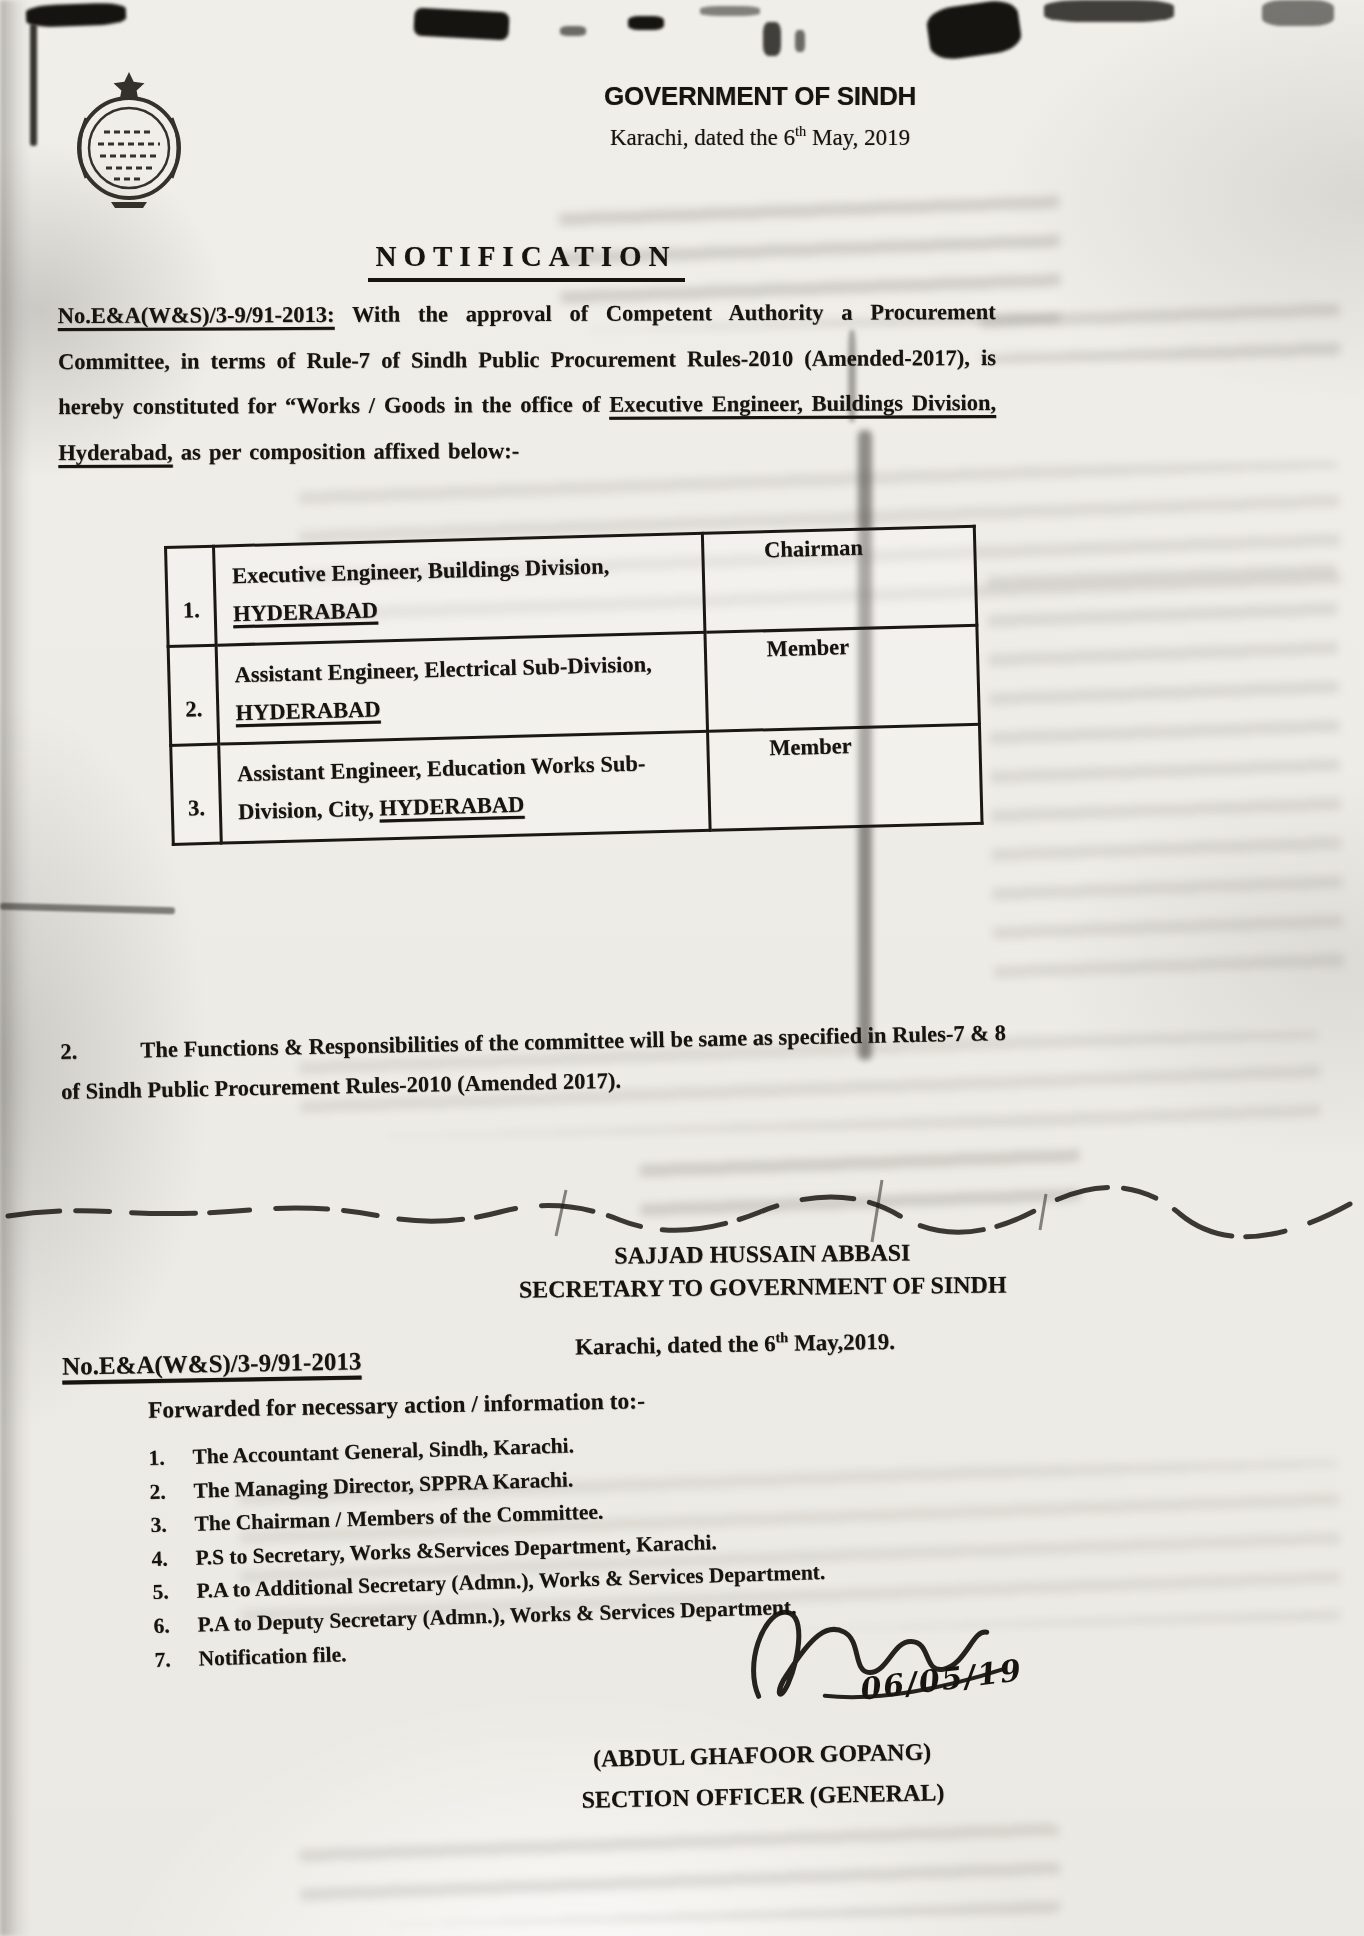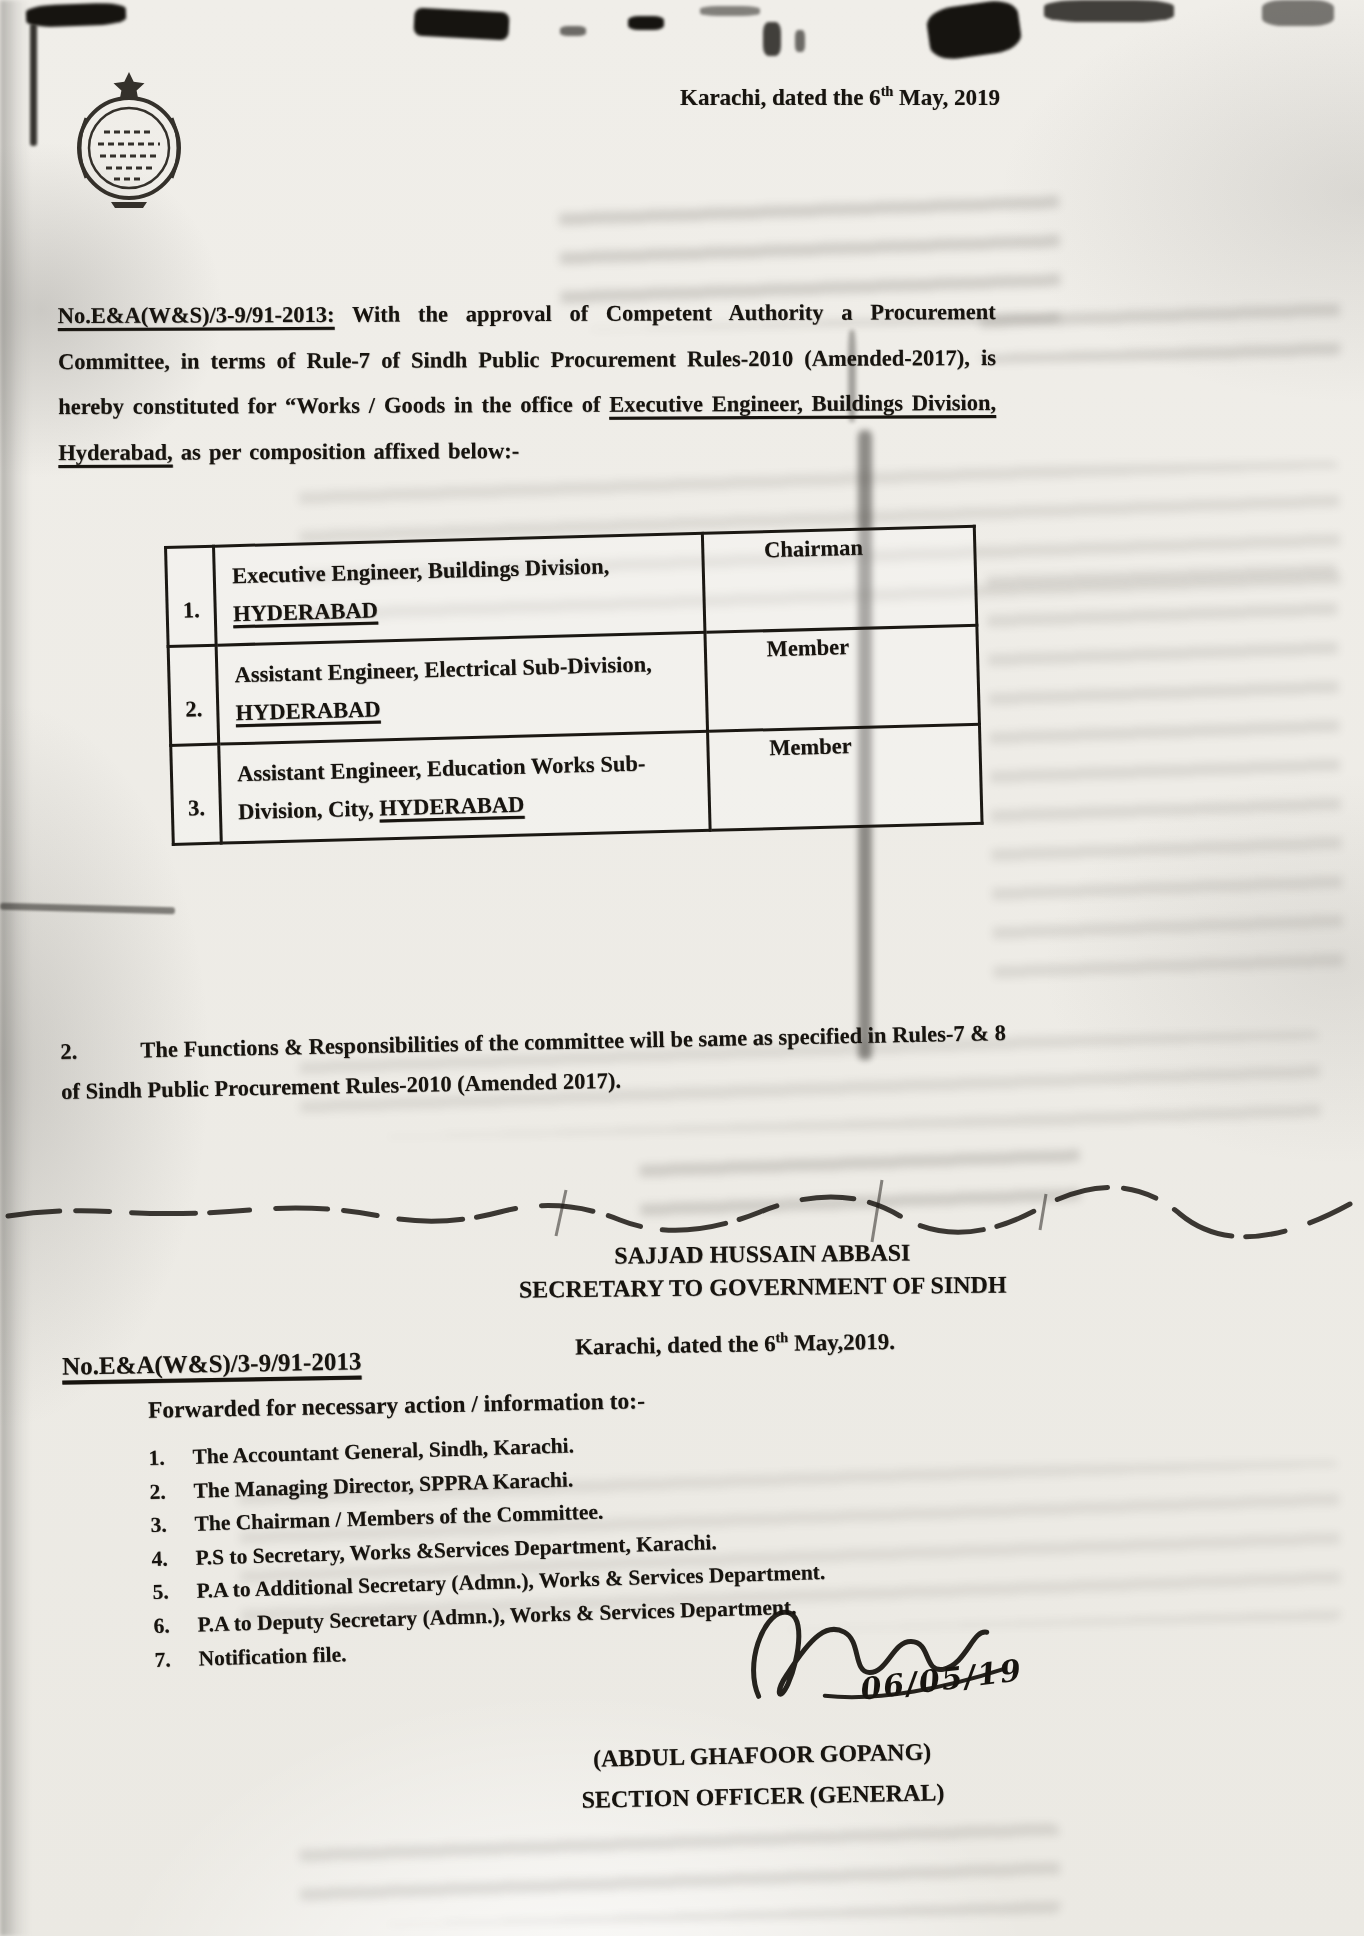--- a/index.html
+++ b/index.html
@@ -23,21 +23,21 @@
   .ghost  { position:absolute; filter:blur(4px); opacity:.16; border-radius:8px;
             background:repeating-linear-gradient(179deg, transparent 0 13px, rgba(70,66,60,.9) 13px 25px, transparent 25px 39px);
             transform:rotate(-1deg); }
   .edge-shade { left:0; top:0; width:30px; height:100%;
             background:linear-gradient(90deg, rgba(90,88,84,.40), rgba(120,118,114,.12) 60%, transparent); filter:blur(2px); }
 
   
   .emblem-wrap { left:56px; top:66px; width:146px; height:146px; opacity:.92; filter:blur(.3px); }
   .hdr { left:520px; top:80px; width:480px; text-align:center; }
   .org { font-family:"Liberation Sans", sans-serif; font-weight:900; font-size:26px; letter-spacing:-.3px; line-height:32px; }
-  .hdate { font-weight:700; font-size:23px; margin-top:3px;text-align:right; }
+  .hdate { font-weight:400; font-size:23px; margin-top:11px; }
   .sup { font-size:.62em; vertical-align:super; }
 
   
   .title-row { left:58px; top:240px; width:936px; text-align:center; }
   .title-row span { display:inline-block; font-weight:700; font-size:29px; letter-spacing:7px;
                     border-bottom:4px solid #17140f; padding:0 8px 5px; }
 
   
   .para1 { left:58px; top:291px; width:938px; font-weight:700; font-size:22.5px;
            line-height:45.5px; text-align:justify; word-spacing:2.5px; transform:rotate(-.25deg); }
@@ -120,23 +120,27 @@
         <line x1="44" y1="90" x2="102" y2="90"></line>
         <line x1="50" y1="102" x2="96" y2="102"></line>
         <line x1="58" y1="113" x2="88" y2="113"></line>
       </g>
       <path d="M73 6 l4.7 9.8 10.8 1.4 -7.9 7.4 2 10.6 -9.6 -5.2 -9.6 5.2 2 -10.6 -7.9 -7.4 10.8 -1.4 Z" fill="#25211b"></path>
       <path d="M55 136 h36 l-4 6 h-28 Z" fill="#25211b"></path>
     </svg>
   </div>
 
   <div class="abs hdr">
+    <div class="org">GOVERNMENT OF SINDH</div>
     <div class="hdate"><span>Karachi, dated the 6</span><span class="sup">th</span><span> May, 2019</span></div>
   </div>
 
+  <div class="abs title-row">
+    <span>NOTIFICATION</span>
+  </div>
 
   <div class="abs para1">
     <span class="u3">No.E&amp;A(W&amp;S)/3-9/91-2013:</span><span> With the approval of Competent Authority a Procurement Committee, in terms of Rule-7 of Sindh Public Procurement Rules-2010 (Amended-2017), is hereby constituted for “Works / Goods in the office of </span><span class="u3">Executive Engineer, Buildings Division, Hyderabad,</span><span> as per composition affixed below:-</span>
   </div>
 
   <div class="abs tableWrap">
     <table class="cmt">
       <tbody>
     <tr>
       <td class="c-sno"><span class="sno">1.</span></td>

